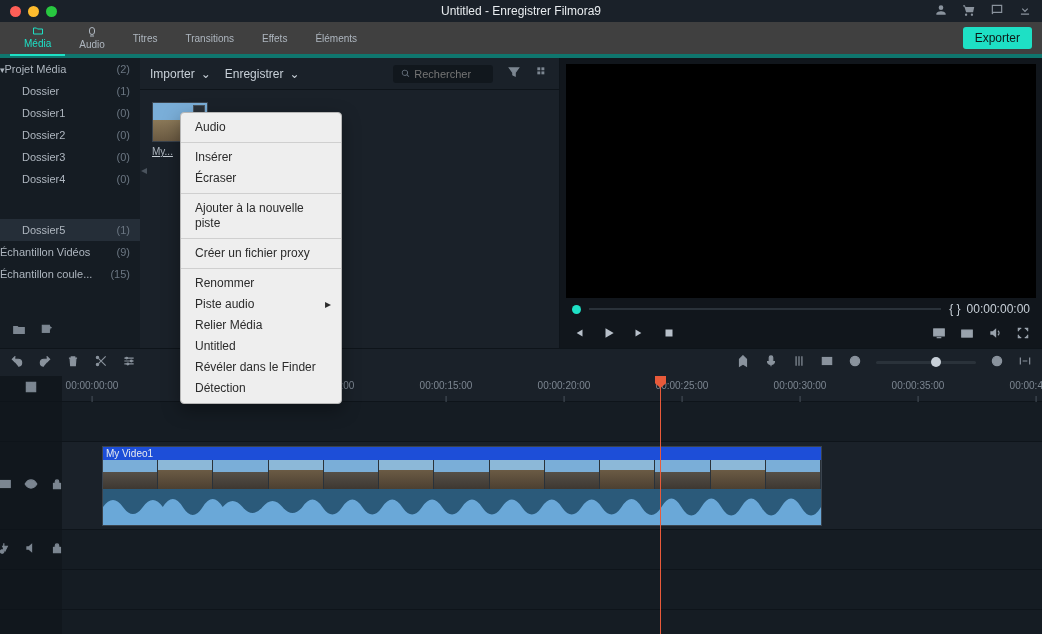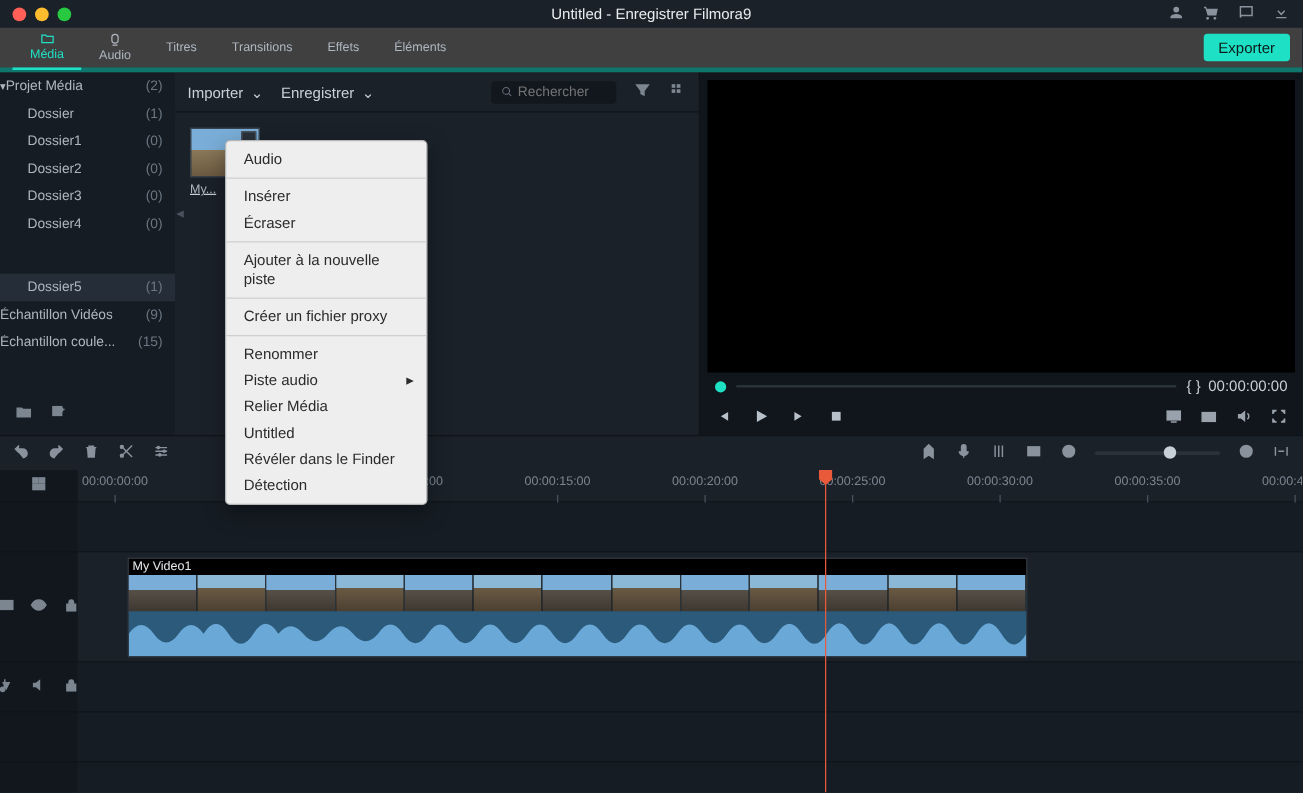--- a/index.html
+++ b/index.html
@@ -89,21 +89,21 @@
 .tl-left-top { height: 26px; border-bottom: 1px solid #0e141a; display:flex;align-items:center;justify-content:center;}
 
 .tl-right { flex: 1; position: relative; overflow: hidden; }
 .ruler { height: 26px; border-bottom: 1px solid #0e141a; position: relative; background: #1a2129; }
 .ruler .tick { position: absolute; top: 4px; font-size: 10px; color: #7c8691; transform: translateX(-50%); }
 .ruler .tick::after { content: ''; position: absolute; left: 50%; top: 16px; width: 1px; height: 6px; background: #4a535d; }
 
 .track-row { height: 40px; border-bottom: 1px solid #0e141a; position: relative; }
 .track-row.tall { height: 88px; background: #1a2129; }
 
-.clip { position: absolute; left: 40px; top: 4px; width: 720px; height: 80px; background: #000000; border: 1px solid #3a434d; }
+.clip { position: absolute; left: 40px; top: 4px; width: 720px; height: 80px; background: #1d4ed8; border: 1px solid #3a434d; }
 .clip-label { position: absolute; left: 3px; top: 1px; font-size: 10px; color: #e8ecef; z-index: 2; }
 .clip-video { position: absolute; left: 0; top: 13px; right: 0; height: 30px; display: flex; }
 .clip-video .frame { flex: 1; background: linear-gradient(to bottom,#8cb8d8 0%,#8cb8d8 35%,#6a5a44 35%,#4a3e30 100%); border-right: 1px solid #2a323a; }
 .clip-video .frame:nth-child(odd) { background: linear-gradient(to bottom,#7aaed8 0%,#7aaed8 40%,#565048 40%,#3c3630 100%); }
 .clip-audio { position: absolute; left: 0; bottom: 0; right: 0; height: 36px; background: #2b5a7a; overflow: hidden; }
 .clip-audio svg { width: 100%; height: 100%; }
 
 .playhead { position: absolute; left: 598px; top: 0; bottom: 0; width: 1px; background: #e85a3a; z-index: 10; }
 .playhead::before { content: ''; position: absolute; top: 0; left: -5px; width: 11px; height: 12px; background: #e85a3a; clip-path: polygon(0 0, 100% 0, 100% 60%, 50% 100%, 0 60%); }
 

